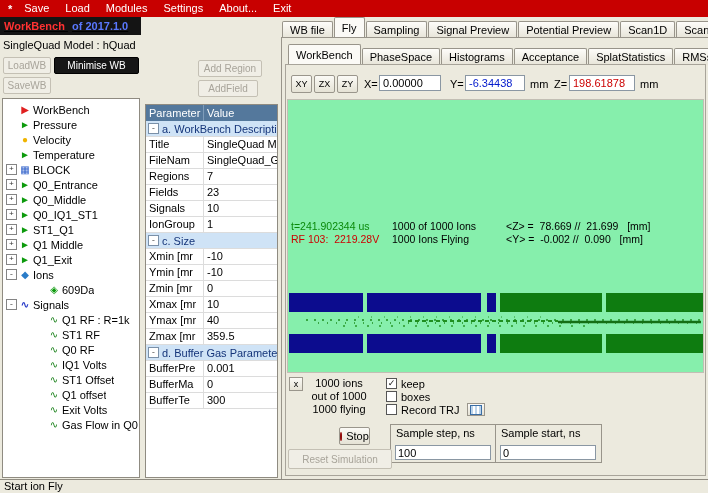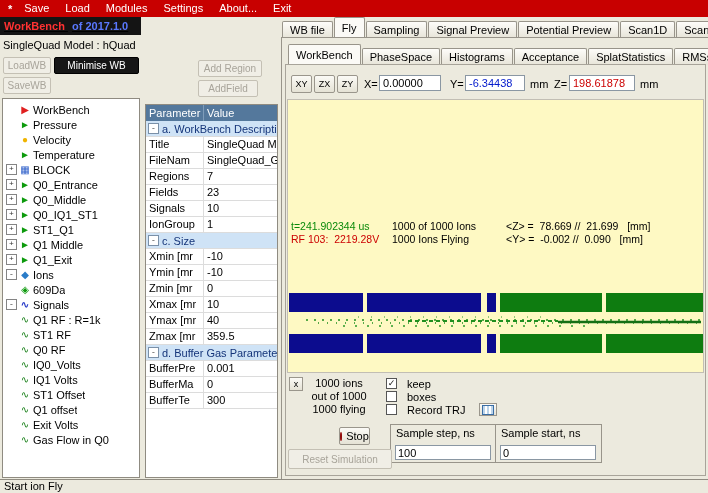--- a/index.html
+++ b/index.html
@@ -20,21 +20,21 @@
   .btn.disabled{color:#a8a49a;background:#f0eee6;border-color:#c4c0b4;}
   .btn.dark{background:#161616;color:#fff;border-color:#000;}
   #btn-loadwb{left:3px;top:57px;width:48px;height:17px;}
   #btn-minimise{left:54px;top:57px;width:85px;height:17px;}
   #btn-savewb{left:3px;top:77px;width:48px;height:17px;}
   #btn-addregion{left:198px;top:60px;width:64px;height:17px;}
   #btn-addfield{left:198px;top:80px;width:60px;height:17px;}
 
   .tree-box{position:absolute;left:2px;top:98px;width:138px;height:380px;background:#fff;border:1px solid #8f8b81;box-sizing:border-box;overflow:hidden;padding-top:3px;}
   .tree-row{display:flex;align-items:center;height:15px;gap:2px;padding-left:3px;white-space:nowrap;}
-  .tree-row.lvl1{padding-left:3px;}
+  .tree-row.lvl1{padding-left:32px;}
   .expander{flex:none;width:9px;height:9px;border:1px solid #848484;background:#fff;font:8px/8px "Liberation Mono",monospace;text-align:center;color:#333;box-sizing:content-box;}
   .expander.plus::before{content:"+";}
   .expander.minus::before{content:"-";}
   .expander.none{visibility:hidden;}
   .ticon{flex:none;width:12px;text-align:center;font-size:10px;line-height:12px;}
   .ticon.workbench-icon::before{content:"▶";color:#e02020;}
   .ticon.arrow-green-icon::before{content:"►";color:#0d9a0d;}
   .ticon.velocity-icon::before{content:"●";color:#f0b400;}
   .ticon.block-icon::before{content:"▦";color:#2a5cc8;}
   .ticon.ions-icon::before{content:"◆";color:#2a7cc8;}
@@ -69,37 +69,37 @@
   .vbtn{width:21px;height:18px;font-family:inherit;font-size:9px;border:1px solid #9a968c;background:linear-gradient(#fbfaf6,#e5e2d5);border-radius:2px;padding:0;cursor:default;}
   .coord-label{position:absolute;top:13px;font-size:11px;}
   .coord{position:absolute;top:10px;height:16px;border:1px solid #8a97a3;background:#fff;font-family:inherit;font-size:11px;padding:0 3px;box-sizing:border-box;}
   #xlab{left:78px;} #xval{left:93px;width:62px;}
   #ylab{left:164px;} #yval{left:179px;width:60px;color:#0018cc;}
   #mm1{left:244px;}
   #zlab{left:268px;} #zval{left:283px;width:66px;color:#cc0000;}
   #mm2{left:354px;}
 
   
-  .viz{position:absolute;left:1px;top:34px;width:417px;height:274px;background:#fef9c3;border:1px solid #c2beb4;box-sizing:border-box;overflow:hidden;}
+  .viz{position:absolute;left:1px;top:34px;width:417px;height:274px;background:#86efac;border:1px solid #c2beb4;box-sizing:border-box;overflow:hidden;}
   .stat{position:absolute;font-size:10.5px;white-space:pre;}
   .stat.green{color:#0a8a0a;}
   .stat.red{color:#cc0000;}
   .rod{position:absolute;left:0;width:417px;height:19px;}
   .rod-top{top:193px;} .rod-bottom{top:234px;}
   .seg{position:absolute;top:0;height:100%;}
   .seg.b{background:#0c0c8e;}
   .seg.g{background:#0e7c10;}
   .ion-band{position:absolute;left:0;top:212px;}
 
   
   .controls{position:absolute;left:0;top:308px;width:419px;height:102px;background:#eceade;}
   .xbtn{position:absolute;left:3px;top:4px;width:14px;height:14px;font-family:inherit;font-size:9px;line-height:10px;border:1px solid #9a968c;background:linear-gradient(#fbfaf6,#e5e2d5);padding:0;cursor:default;}
   .ions-block{position:absolute;left:18px;top:4px;width:70px;text-align:center;line-height:13px;}
   .checks{position:absolute;left:100px;top:4px;}
-  .chk{display:flex;align-items:center;height:13px;gap:10px;white-space:nowrap;cursor:default;}
+  .chk{display:flex;align-items:center;height:13px;gap:4px;white-space:nowrap;cursor:default;}
   .box{flex:none;width:9px;height:9px;border:1px solid #555;background:#fff;font:9px/9px "Liberation Sans",sans-serif;text-align:center;color:#111;}
   .box.checked::before{content:"✓";}
   .trj-btn{width:18px;height:13px;margin-left:4px;border:1px solid #9a968c;background:linear-gradient(#fbfaf6,#e5e2d5);padding:0;display:inline-flex;align-items:center;justify-content:center;cursor:default;}
   .trj-ico{display:inline-block;width:10px;height:8px;border:1px solid #3a6ea5;background:repeating-linear-gradient(90deg,#bcd4ea 0 2px,#fff 2px 4px);}
   .stop-btn{position:absolute;left:53px;top:54px;width:31px;height:18px;display:flex;align-items:center;justify-content:center;gap:4px;border:1px solid #9a968c;background:linear-gradient(#fbfaf6,#e5e2d5);border-radius:2px;font-family:inherit;font-size:11px;cursor:default;}
   .stop-dot{width:9px;height:9px;border-radius:50%;background:#e01010;border:1px solid #900c0c;box-sizing:border-box;}
   .sample-box{position:absolute;left:104px;top:51px;width:212px;height:39px;border:1px solid #98948a;background:#eceade;display:flex;box-sizing:border-box;}
   .sample-col{width:50%;box-sizing:border-box;position:relative;}
   .sample-col.first{border-right:1px solid #98948a;}
   .slabel{display:block;padding:2px 0 0 5px;white-space:nowrap;}
@@ -237,25 +237,20 @@
         <span class="ticon signal-icon"></span>
         <span class="tlabel">ST1 RF</span>
       </div>
 
       <div class="tree-row lvl1">
         <span class="expander none"></span>
         <span class="ticon signal-icon"></span>
         <span class="tlabel">Q0 RF</span>
       </div>
 
-      <div class="tree-row lvl1">
-        <span class="expander none"></span>
-        <span class="ticon signal-icon"></span>
-        <span class="tlabel">IQ0_Volts</span>
-      </div>
 
       <div class="tree-row lvl1">
         <span class="expander none"></span>
         <span class="ticon signal-icon"></span>
         <span class="tlabel">IQ1 Volts</span>
       </div>
 
       <div class="tree-row lvl1">
         <span class="expander none"></span>
         <span class="ticon signal-icon"></span>

